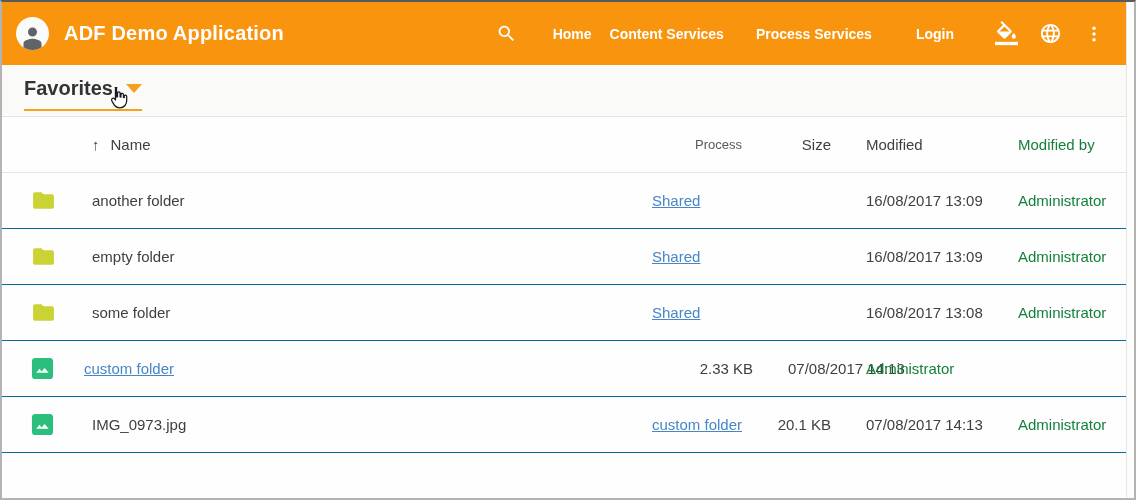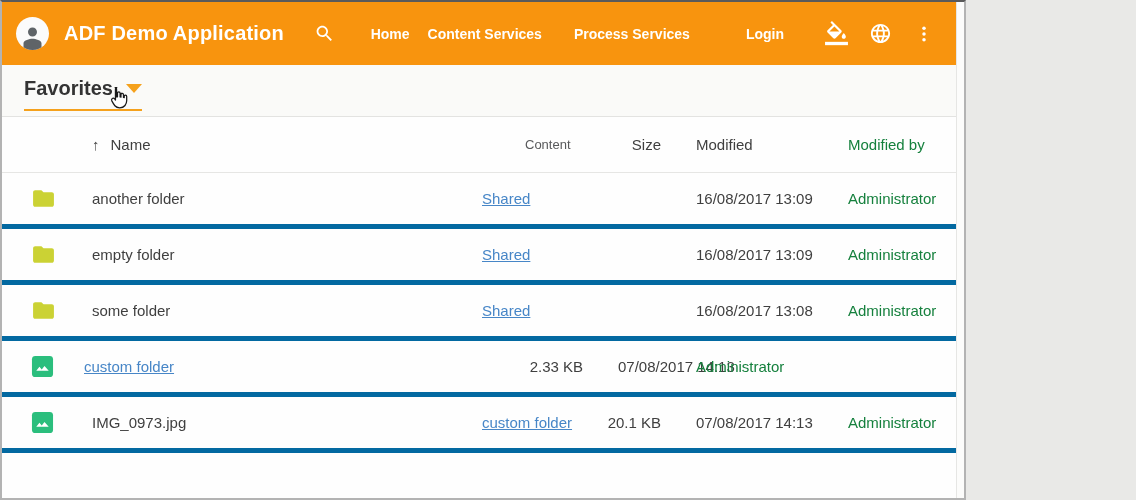--- a/index.html
+++ b/index.html
@@ -1,20 +1,20 @@
 <!DOCTYPE html>
 <html><head>
 <meta charset="utf-8">
 <style>
   * { box-sizing: border-box; margin: 0; padding: 0; }
   html, body { width: 1136px; height: 500px; }
   body { font-family: "Liberation Sans", sans-serif; background: #e9e9e7; }
 
   .frame {
-    width: 966px; height: 500px;
+    width: 1136px; height: 500px;
     border: 2px solid #b3b3b3; border-top-color: #5a5a5a;
     display: flex; background: #f6f6f4; overflow: hidden;
   }
   .main { flex: 1; display: flex; flex-direction: column; min-width: 0; }
   .gutter { width: 8px; background: #fcfcfb; border-left: 1px solid #e6e6e4; }
 
   
   .appbar {
     height: 63px; flex: 0 0 63px; background: #f8940e;
     display: flex; align-items: center; padding: 0 22px 0 14px;
@@ -29,21 +29,21 @@
   .appbar-spacer { flex: 1; }
   .icon-btn { background: none; border: none; cursor: pointer; display: flex; align-items: center; padding: 0; }
   .nav-btn {
     background: none; border: none; cursor: pointer;
     color: #fff; font-family: inherit; font-size: 14px; font-weight: 600;
     padding: 6px 0; white-space: nowrap;
   }
   .nav-home { margin-left: 36px; }
   .nav-cs { margin-left: 18px; }
   .nav-ps { margin-left: 32px; }
-  .nav-login { margin-left: 56px; }
+  .nav-login { margin-left: 44px; }
   .theme-btn { margin-left: 40px; }
   .lang-btn { margin-left: 20px; }
   .more-btn { margin-left: 22px; }
 
   
   .toolbar {
     height: 52px; flex: 0 0 52px; background: #fafaf8;
     border-bottom: 1px solid #e3e3e1;
     display: flex; align-items: center; padding: 6px 0 0 22px;
     position: relative;
@@ -61,21 +61,21 @@
     border-top: 9px solid #f5a11c;
   }
   .cursor-ghost { position: absolute; left: 103px; top: 20px; pointer-events: none; }
 
   
   .datatable { background: #fefefe; flex: 1; }
   .dt-row {
     display: grid;
     grid-template-columns: 68px 1fr 120px 78px 152px 138px;
     align-items: center; height: 56px;
-    border-bottom: 5px solid #0369a1;
+    border-bottom: 1px solid #0369a1;
     background: #fefefe;
   }
   .dt-head { color: #58595b; font-size: 13px; border-bottom: 1px solid #e6e6e4; }
   .dt-head .cell-name { display: flex; align-items: center; gap: 11px; }
   .sort-arrow { font-size: 15px; color: #4a4a4a; font-weight: 700; }
   .cell-name { padding-left: 22px; font-size: 15px; color: #3f3f3f; }
   .cell-icon { padding-left: 29px; display: flex; align-items: center; }
   .cell-location { padding-left: 14px; font-size: 15px; }
   .head-location { padding-left: 57px; font-size: 13px; }
   .cell-size { text-align: right; padding-right: 5px; font-size: 15px; color: #3f3f3f; }
@@ -165,21 +165,21 @@
     </div>
 
     <div class="datatable">
 
       <div class="dt-row dt-head">
         <div class="cell-icon"></div>
         <div class="cell-name">
           <span class="sort-arrow">↑</span>
           <span>Name</span>
         </div>
-        <div class="head-location">Content</div>
+        <div class="head-location">Process</div>
         <div class="cell-size">Size</div>
         <div class="cell-modified">Modified</div>
         <div class="cell-modifiedby">Modified by</div>
       </div>
 
       <div class="dt-row">
         <div class="cell-icon">
           <svg width="25" height="25" viewBox="0 0 24 24" fill="#cbd234">
               <path d="M10 4H4c-1.1 0-1.99.9-1.99 2L2 18c0 1.1.9 2 2 2h16c1.1 0 2-.9 2-2V8c0-1.1-.9-2-2-2h-8l-2-2z"></path>
             </svg>

